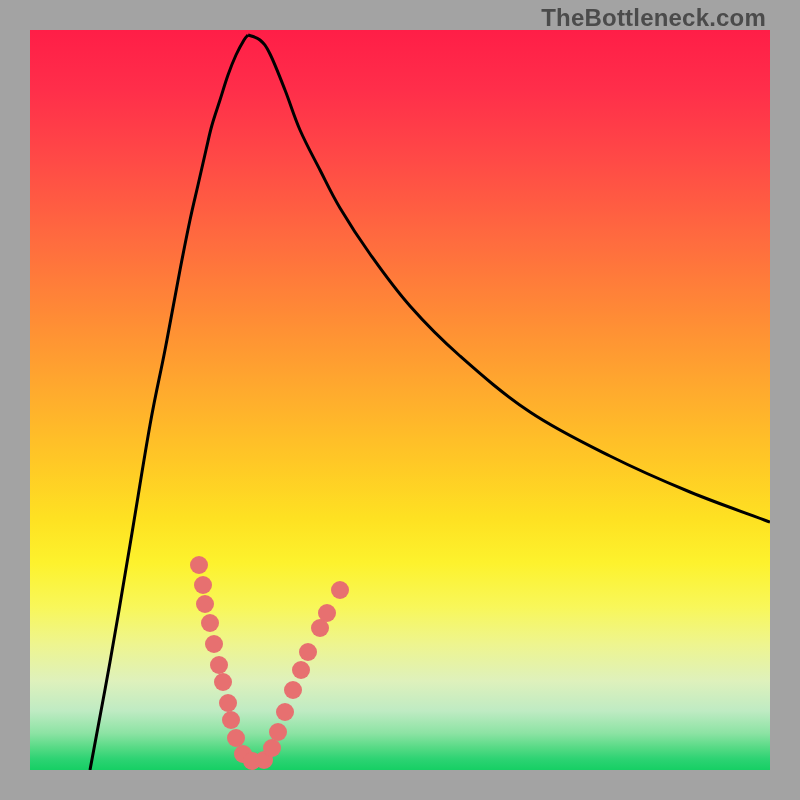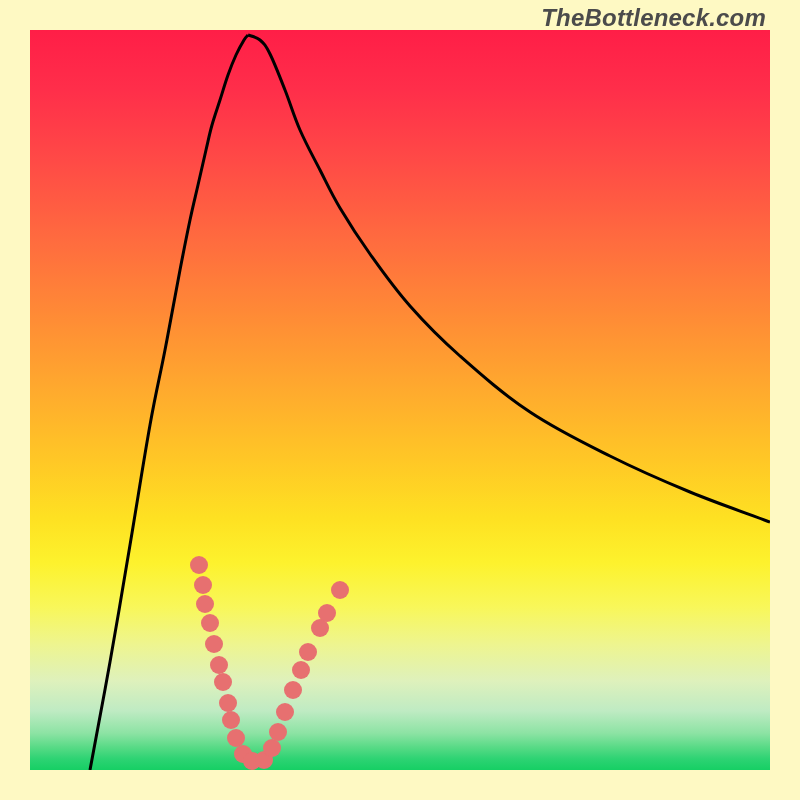--- a/index.html
+++ b/index.html
@@ -10,22 +10,21 @@
     background: #000;
     font-family: Arial, Helvetica, sans-serif;
     overflow: hidden;
   }
   .frame {
     position: absolute;
     top: 0;
     left: 0;
     width: 800px;
     height: 800px;
-    background: #fef9c3;
-    font-style: italic;
+    background: #a3a3a3;
   }
   .plot-area {
     position: absolute;
     top: 30px;
     left: 30px;
     width: 740px;
     height: 740px;
     overflow: hidden;
   }
   .gradient-bg {

